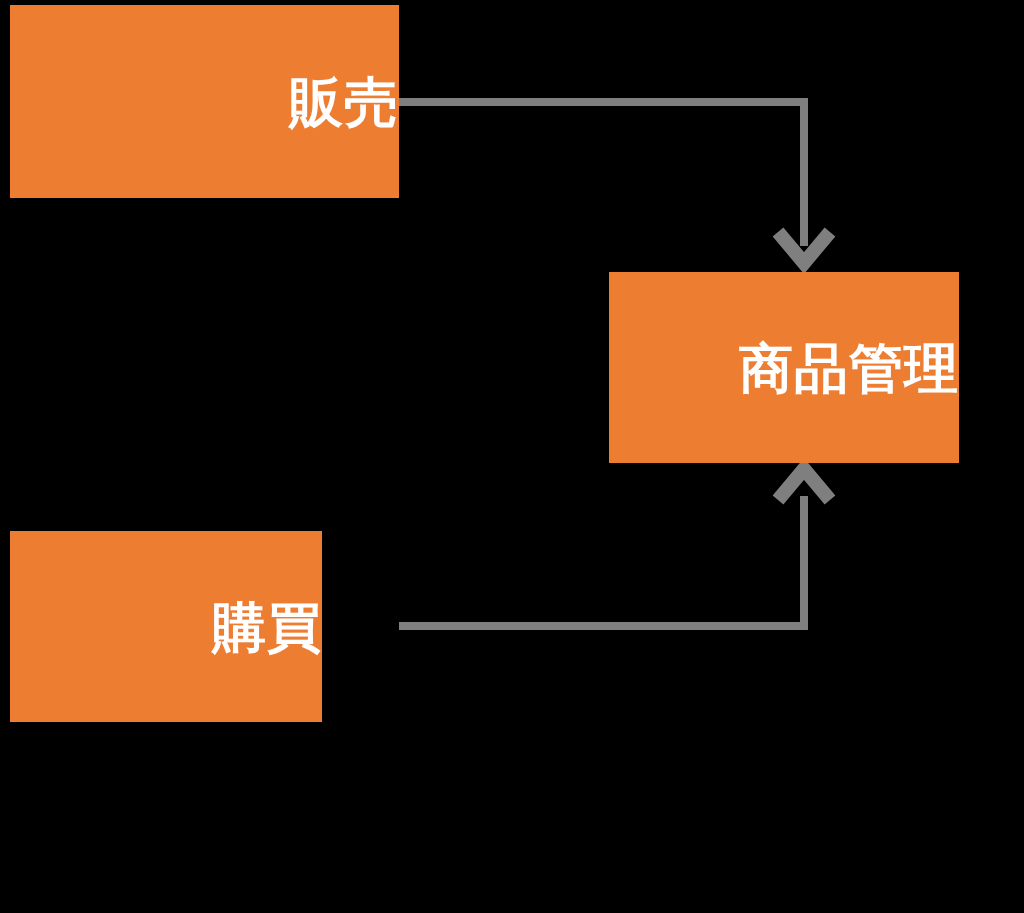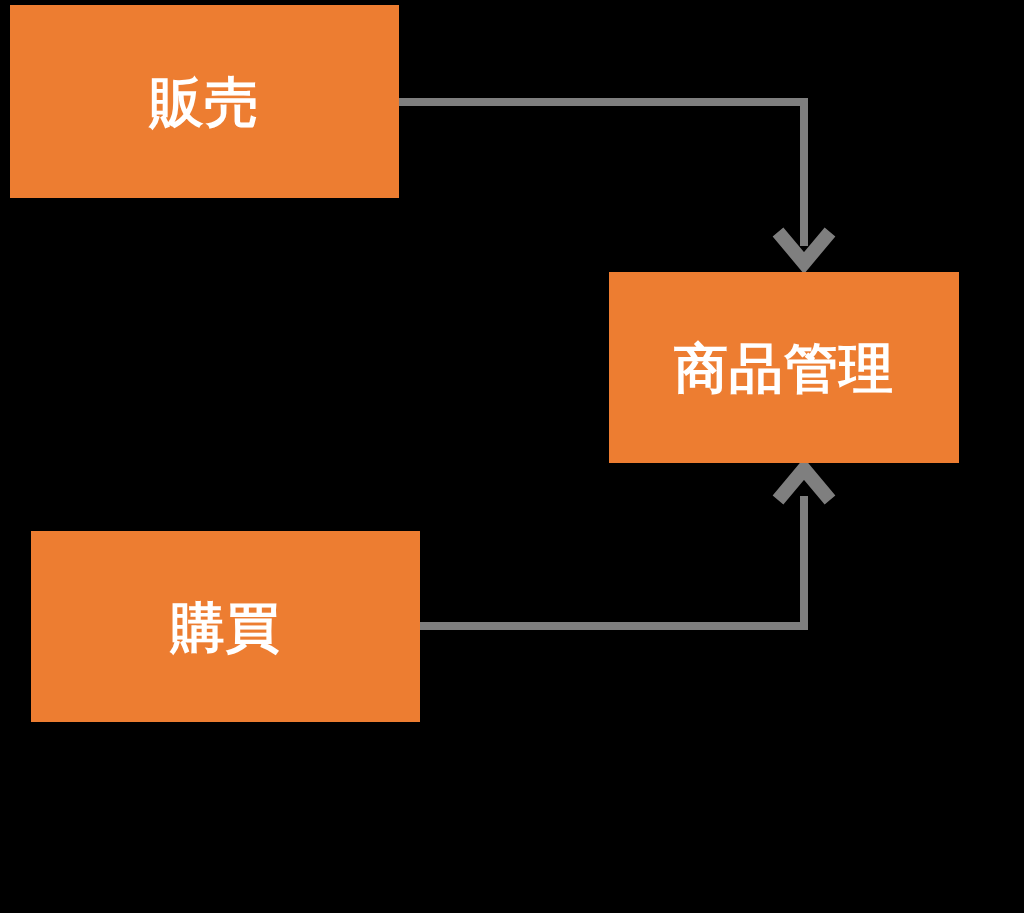--- a/index.html
+++ b/index.html
@@ -13,29 +13,29 @@
   .stage {
     position: absolute;
     left: 0; top: 0;
     width: 1024px;
     height: 913px;
   }
   .node {
     position: absolute;
     display: flex;
     align-items: center;
-    justify-content: center;
+    justify-content: flex-end;
     font-size: 54px;
     font-weight: bold;
     letter-spacing: 1px;
     user-select: none;
   }
   #node-sales              { left: 10px;  top: 5px;   width: 389px; height: 193px; }
   #node-product-management { left: 609px; top: 272px; width: 350px; height: 191px; }
-  #node-purchasing         { left: 10px;  top: 531px; width: 389px; height: 191px; margin-left: 21px; }
+  #node-purchasing         { left: 10px;  top: 531px; width: 312px; height: 191px; }
   svg.connector-layer {
     position: absolute;
     left: 0; top: 0;
     pointer-events: none;
   }
   .node-label { line-height: 1; }
 </style>
 </head>
 <body style="background-color: rgb(0, 0, 0);">
 

